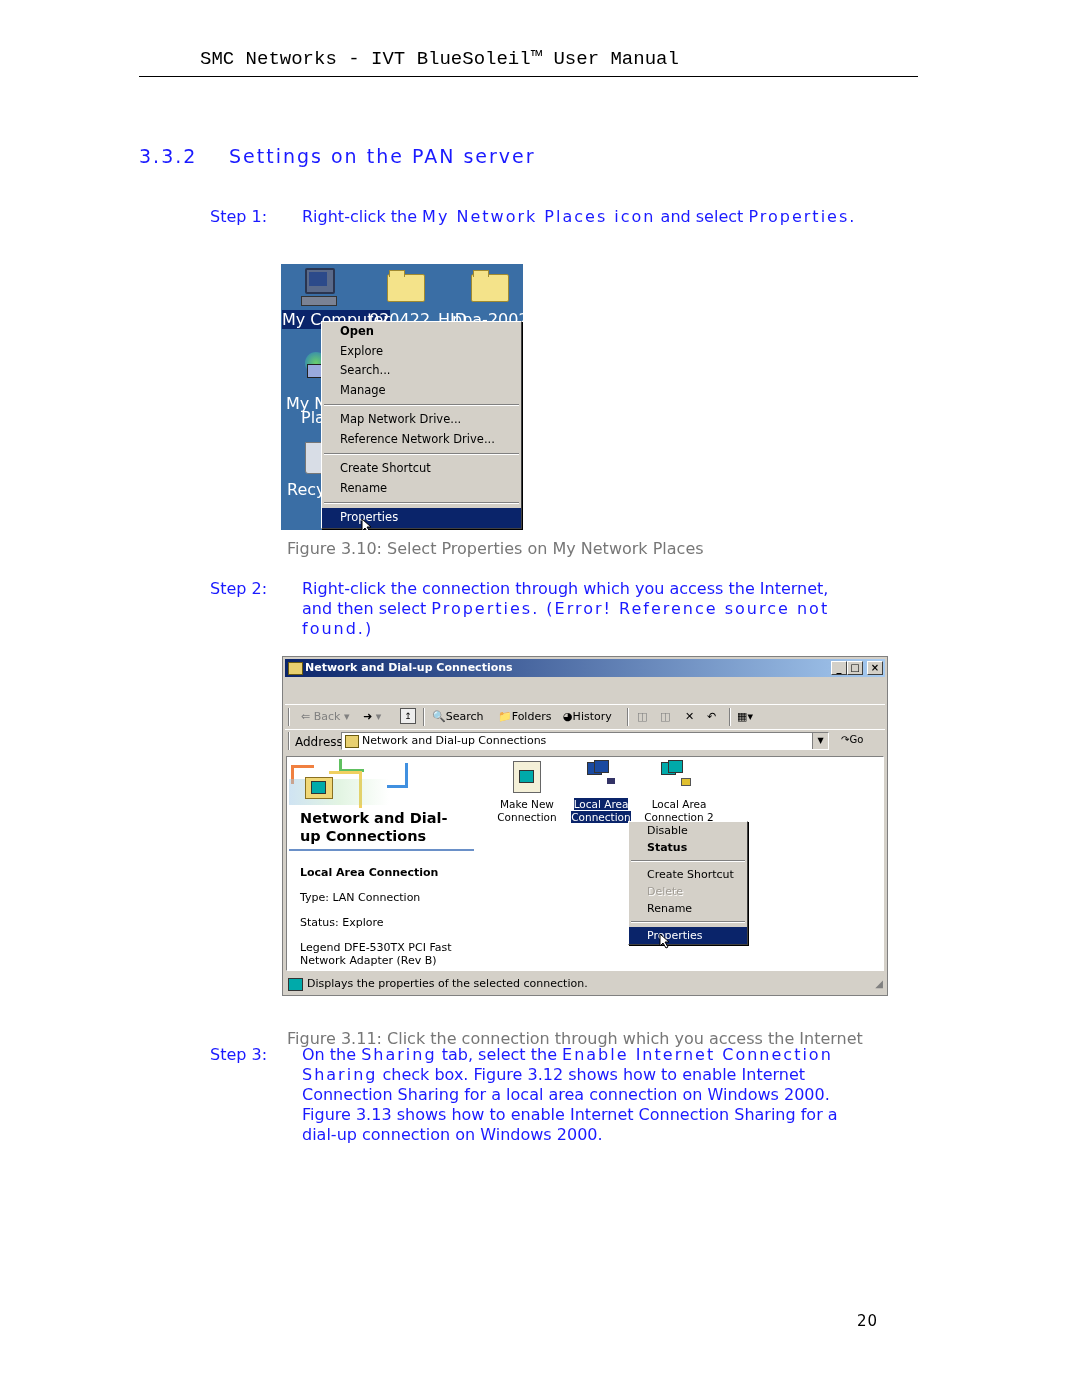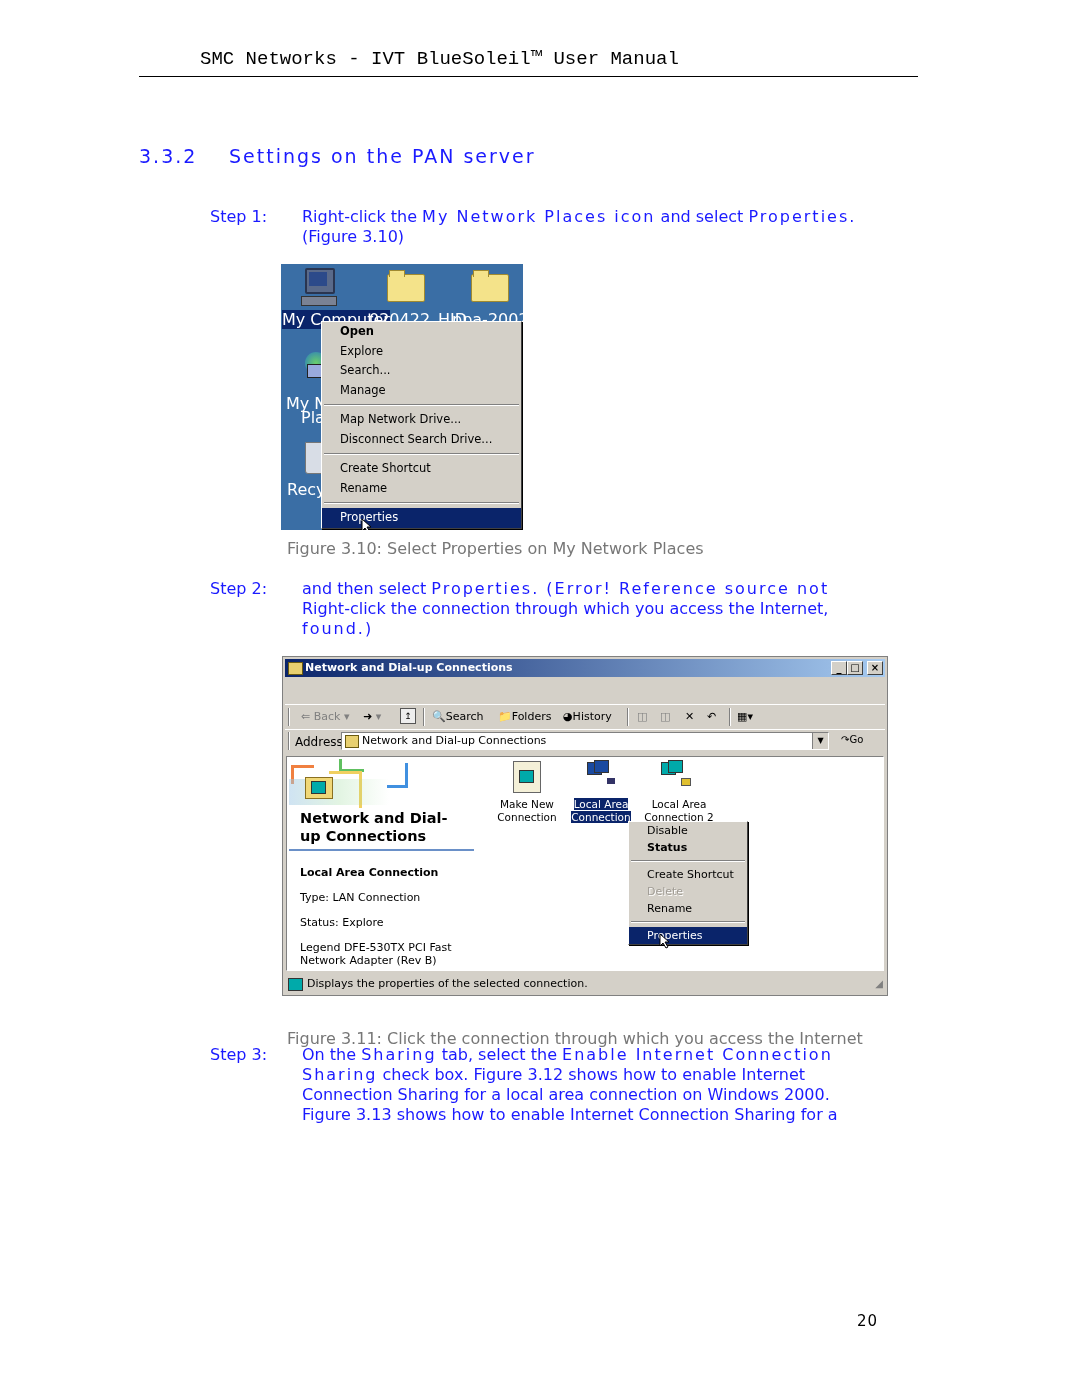--- a/index.html
+++ b/index.html
@@ -60,21 +60,20 @@
 <div class="abs header-rule"></div>
 
 <div class="abs section-heading">
   <span class="num">3.3.2</span><span>Settings on the PAN server</span>
 </div>
 
 <div class="abs step" style="top:207px;width:680px;height:42px;">
   <span class="label">Step 1:</span>
   <div class="body" style="width:590px;">
     <div><span>Right-click the </span><span class="spaced">My Network Places icon</span><span> and select </span><span class="spaced">Properties.</span></div>
-    <div>(Figure 3.10)</div>
   </div>
 </div>
 
 <div class="abs desktop">
 
   <div style="position:absolute;left:20px;top:4px;width:34px;height:40px;">
     <div style="position:absolute;left:4px;top:0;width:26px;height:22px;background:#5a6a8a;border:2px solid #2a3550;border-radius:2px;"></div>
     <div style="position:absolute;left:8px;top:4px;width:18px;height:14px;background:#2c4a8a;"></div>
     <div style="position:absolute;left:0;top:28px;width:34px;height:8px;background:#7a8294;border:1px solid #333;"></div>
   </div>
@@ -97,40 +96,40 @@
   <div style="position:absolute;left:24px;top:178px;width:18px;height:30px;background:#d8dde6;border:1px solid #777;border-radius:0 0 3px 3px;"></div>
   <div class="dicon-label" style="left:6px;top:216px;">Recyc</div>
 
   <div class="ctx" style="left:40px;top:57px;width:199px;">
     <div class="mi bold">Open</div>
     <div class="mi">Explore</div>
     <div class="mi">Search...</div>
     <div class="mi">Manage</div>
     <div class="sep"></div>
     <div class="mi">Map Network Drive...</div>
-    <div class="mi">Disconnect Search Drive...</div>
+    <div class="mi">Reference Network Drive...</div>
     <div class="sep"></div>
     <div class="mi">Create Shortcut</div>
     <div class="mi">Rename</div>
     <div class="sep"></div>
     <div class="mi sel">Properties</div>
   </div>
 
   <svg style="position:absolute;left:80px;top:254px;" width="12" height="16" viewBox="0 0 12 16">
       <path d="M1 1 L1 13 L4 10 L7 15 L9 14 L6 9 L10 9 Z" fill="#fff" stroke="#000" stroke-width="1"></path>
     </svg>
 </div>
 
 <div class="abs caption" style="left:287px;top:539px;">Figure 3.10: Select Properties on My Network Places</div>
 
 <div class="abs step" style="top:579px;width:680px;height:62px;">
   <span class="label">Step 2:</span>
   <div class="body" style="width:590px;">
+    <div>Right-click the connection through which you access the Internet,</div>
     <div><span>and then select </span><span class="spaced">Properties</span><span class="spaced">. (Error! Reference source not</span></div>
-    <div>Right-click the connection through which you access the Internet,</div>
     <div class="spaced">found.)</div>
   </div>
 </div>
 
 <div class="abs win">
   <div class="titlebar">
     <span style="position:absolute;left:3px;top:3px;width:13px;height:11px;background:#e8d070;border:1px solid #6a5a10;"></span>
     <span class="tt">Network and Dial-up Connections</span>
     <span class="tbtn" style="right:38px;">_</span>
     <span class="tbtn" style="right:22px;">□</span>
@@ -243,16 +242,17 @@
 
 <div class="abs caption" style="left:287px;top:1005px;margin-top:24px;">Figure 3.11: Click the connection through which you access the Internet</div>
 
 <div class="abs step" style="top:1045px;width:680px;height:104px;">
   <span class="label">Step 3:</span>
   <div class="body" style="width:590px;">
     <div><span>On the </span><span class="spaced">Sharing</span><span> tab, select the </span><span class="spaced">Enable Internet Connection</span></div>
     <div><span class="spaced">Sharing</span><span> check box. Figure 3.12 shows how to enable Internet</span></div>
     <div>Connection Sharing for a local area connection on Windows 2000.</div>
     <div>Figure 3.13 shows how to enable Internet Connection Sharing for a</div>
+    <div>dial-up connection on Windows 2000.</div>
   </div>
 </div>
 
 <div class="abs page-num">20</div>
 
 </body></html>

